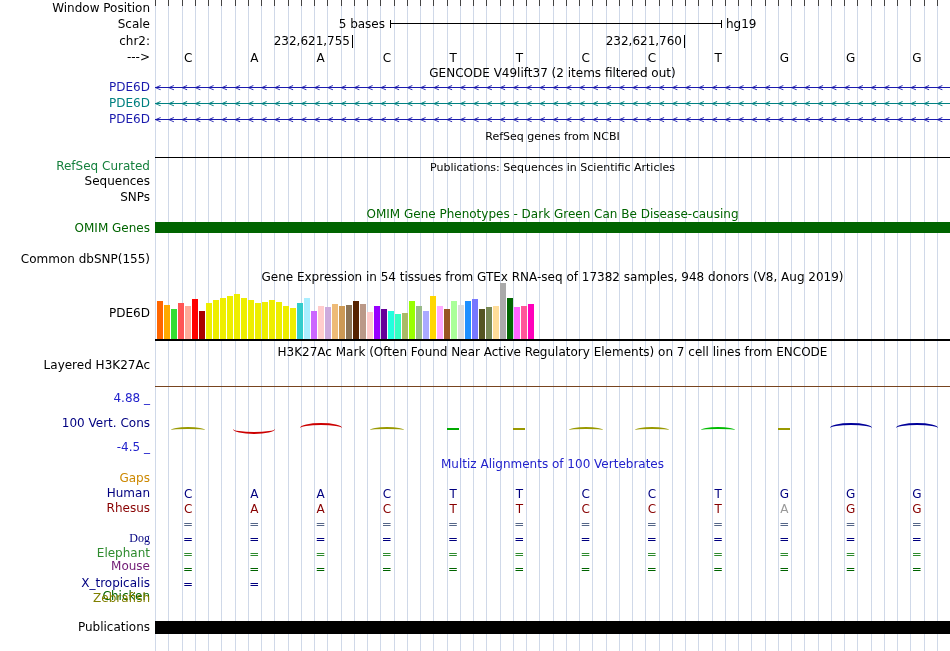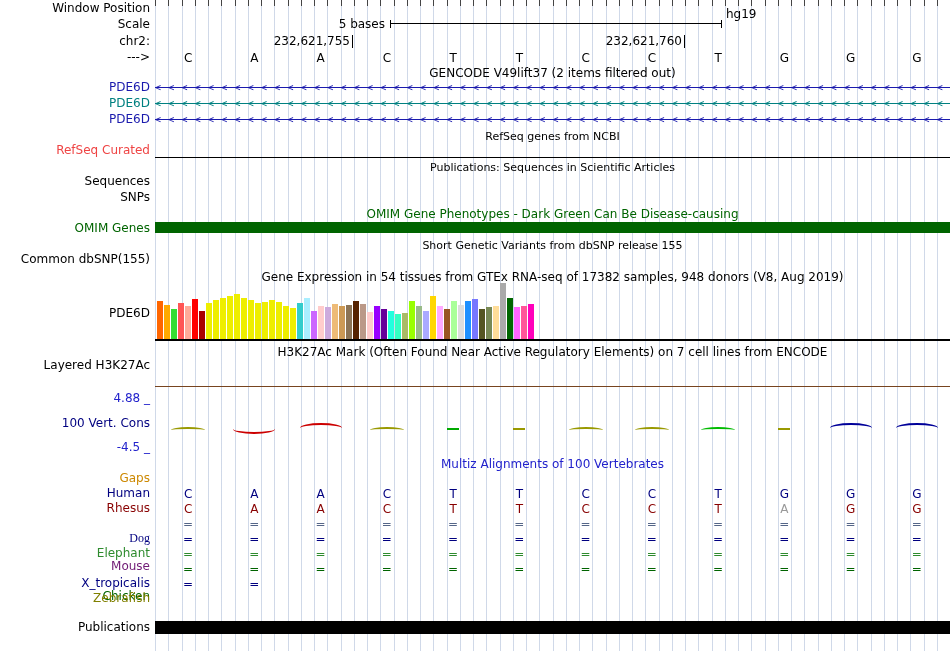--- a/index.html
+++ b/index.html
@@ -43,45 +43,44 @@
 
 <div id="page">
   <div class="grid"></div>
   <div class="ruler"></div>
 
   <div class="side-label" style="top:2px">Window Position</div>
 
   <div class="side-label" style="top:18px">Scale</div>
   <div class="right-text" style="top:18px;left:155px;width:230px">5 bases</div>
   <div class="scale-bracket"></div>
-  <div class="plain-text" style="top:8px;left:726px">hg19</div>
+  <div class="plain-text" style="top:18px;left:726px">hg19</div>
 
   <div class="side-label" style="top:35px">chr2:</div>
   <div class="right-text" style="top:35px;left:198px;width:152px">232,621,755</div>
   <div class="vtick" style="left:352px;top:35px"></div>
   <div class="right-text" style="top:35px;left:532px;width:150px">232,621,760</div>
   <div class="vtick" style="left:684px;top:35px"></div>
 
   <div class="side-label" style="top:51px">---&gt;</div>
 
   <div class="center-row" style="top:67px">GENCODE V49lift37 (2 items filtered out)</div>
 
   <div class="center-row small" style="top:130px">RefSeq genes from NCBI</div>
-  <div class="side-label" style="top: 144px; color: #ef4444;">RefSeq Curated</div>
+  <div class="side-label" style="top: 160px; color: #15803d;">RefSeq Curated</div>
   <div class="hline" style="top:157px;height:1px;background:#000"></div>
 
   <div class="center-row small" style="top:161px">Publications: Sequences in Scientific Articles</div>
   <div class="side-label" style="top:175px">Sequences</div>
   <div class="side-label" style="top:191px">SNPs</div>
 
   <div class="center-row" style="top: 208px; color: rgb(0, 100, 0);">OMIM Gene Phenotypes - Dark Green Can Be Disease-causing</div>
   <div class="side-label" style="top: 222px; color: rgb(0, 100, 0);">OMIM Genes</div>
   <div class="hline" style="top: 222px; height: 11px; background: rgb(0, 100, 0);"></div>
 
-  <div class="center-row small" style="top:239px">Short Genetic Variants from dbSNP release 155</div>
   <div class="side-label" style="top:253px">Common dbSNP(155)</div>
 
   <div class="center-row" style="top:271px">Gene Expression in 54 tissues from GTEx RNA-seq of 17382 samples, 948 donors (V8, Aug 2019)</div>
   <div class="side-label" style="top:307px">PDE6D</div>
   <div class="hline" style="top:339px;height:2px;background:#000"></div>
 
   <div class="center-row" style="top:346px">H3K27Ac Mark (Often Found Near Active Regulatory Elements) on 7 cell lines from ENCODE</div>
   <div class="side-label" style="top:359px">Layered H3K27Ac</div>
   <div class="hline" style="top: 386px; height: 1px; background: rgb(119, 68, 31);"></div>
 

